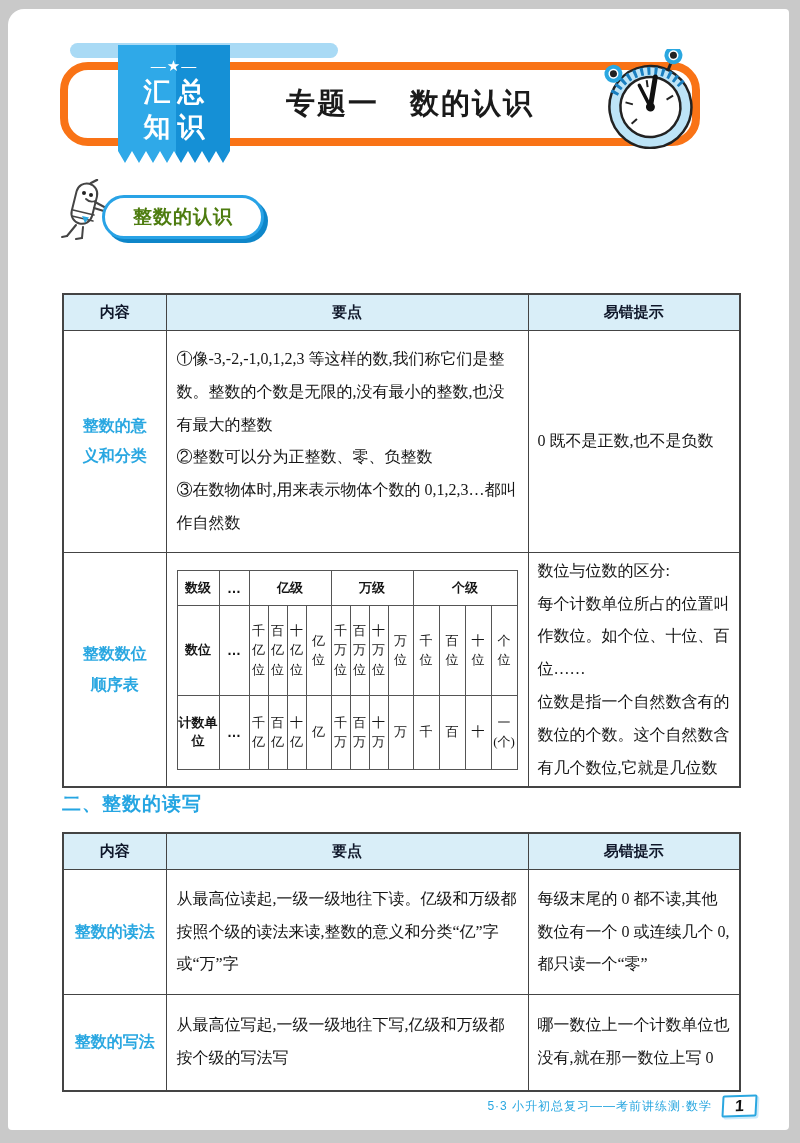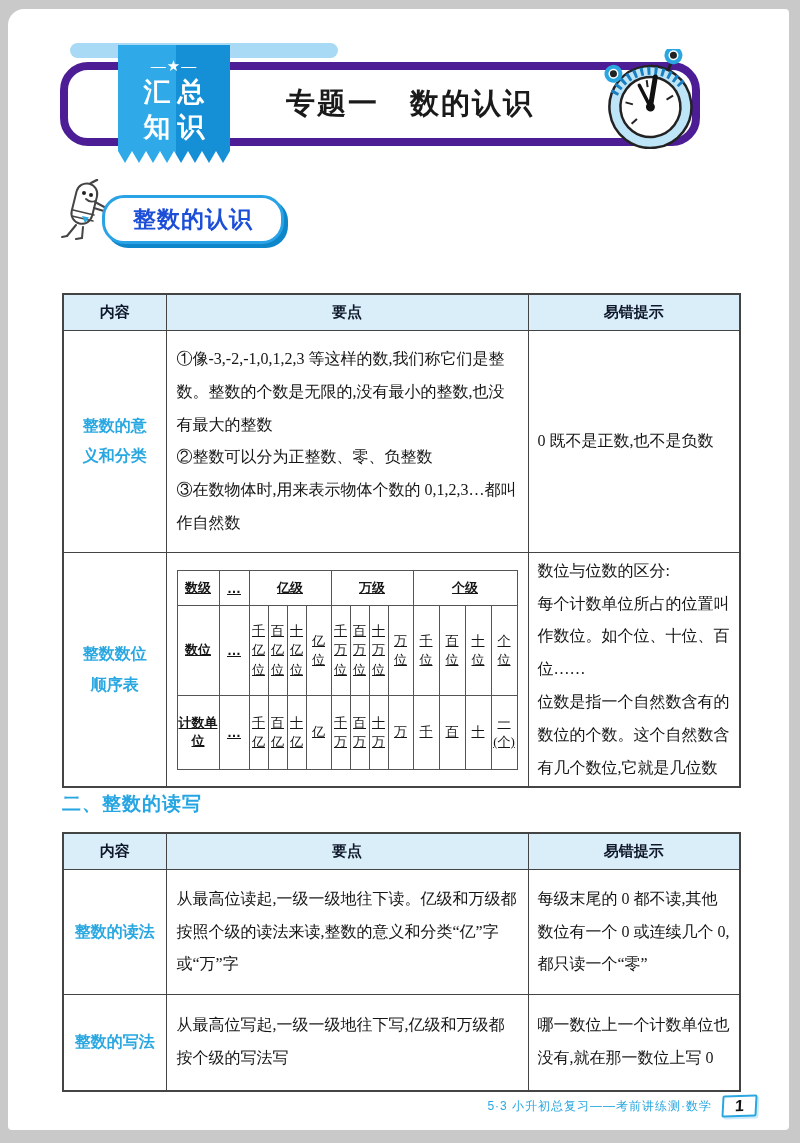--- a/index.html
+++ b/index.html
@@ -13,21 +13,21 @@
     position:absolute;left:8px;top:9px;width:781px;height:1121px;
     background:#ffffff;border-radius:16px 4px 4px 4px;
   }
   
   .rod{
     position:absolute;left:62px;top:34px;width:268px;height:15px;
     background:#a9daf5;border-radius:8px;z-index:1;
   }
   .title-box{
     position:absolute;left:52px;top:53px;width:624px;height:68px;
-    border:8px solid #4c1d95;border-radius:28px;background:#fff;z-index:2;
+    border:8px solid #f97316;border-radius:28px;background:#fff;z-index:2;
     display:flex;align-items:center;justify-content:center;
   }
   .title-box .title{
     font-size:29px;font-weight:bold;color:#1a1a1a;letter-spacing:2px;
     margin-left:60px;
   }
   .ribbon{
     position:absolute;left:110px;top:36px;width:112px;height:118px;z-index:3;
     background:linear-gradient(90deg,#2fa9e8 0 52%,#1590d6 52% 100%);
     clip-path:polygon(0 0,112px 0,112px 106px,105px 118px,98px 106px,91px 118px,84px 106px,77px 118px,70px 106px,63px 118px,56px 106px,49px 118px,42px 106px,35px 118px,28px 106px,21px 118px,14px 106px,7px 118px,0 106px);
@@ -35,21 +35,21 @@
   }
   .ribbon .star{font-size:15px;letter-spacing:1px;margin-top:12px;line-height:18px;}
   .ribbon .bl{font-size:27px;font-weight:bold;letter-spacing:7px;line-height:35px;text-indent:7px;}
   .clock{position:absolute;left:588px;top:40px;z-index:4;}
   
   .mascot{position:absolute;left:40px;top:170px;z-index:1;}
   .pill{
     position:absolute;left:94px;top:186px;z-index:2;
     border:3px solid #29a3e6;border-radius:22px;background:#fff;
     box-shadow:4px 4px 0 0 #0e86c9;
-    padding:6px 28px;font-size:23px;font-weight:bold;color:#1d4ed8;letter-spacing:1px;
+    padding:6px 28px;font-size:19px;font-weight:bold;color:#4d7c0f;letter-spacing:1px;
   }
   .h-blue{
     position:absolute;left:54px;font-size:19px;font-weight:bold;color:#25a5e2;letter-spacing:1px;
   }
   #heading1{top:249px;}
   #heading2{top:782px;text-align:center;}
   
   table.mt{
     position:absolute;left:54px;width:677px;
     border-collapse:collapse;table-layout:fixed;
@@ -79,21 +79,20 @@
   tr.r-read{height:125px;}
   tr.r-write{height:96px;}
   
   table.pt{
     border-collapse:collapse;margin:10px auto;table-layout:fixed;width:340px;
     border:1.5px solid #444;
   }
   .pt th,.pt td{
     border:1px solid #555;text-align:center;vertical-align:middle;padding:0;
     color:#151515;
-    text-decoration:underline;
   }
   .pt .hd{
     font-size:13px;font-weight:bold;height:34px;
     font-family:"Liberation Sans","DejaVu Sans",sans-serif;background:#fff;
   }
   .pt td.dg{
     font-family:"Liberation Serif","DejaVu Serif",serif;
     font-size:13px;line-height:1.5;word-break:break-all;white-space:pre-line;
   }
   .pt tr.pr2{height:90px;}

